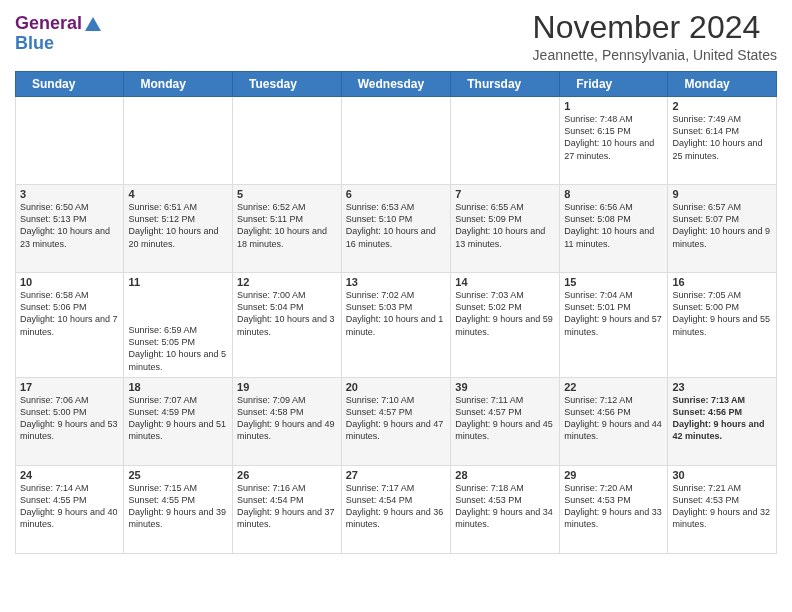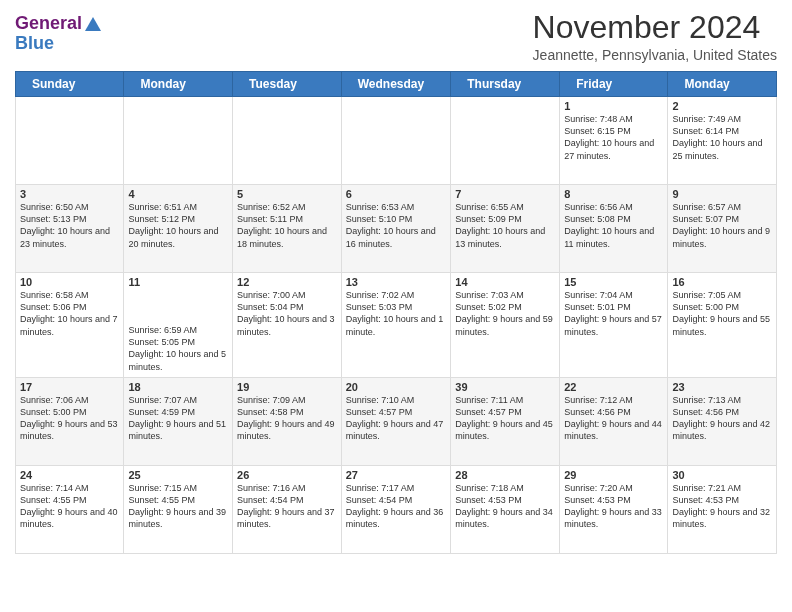--- a/index.html
+++ b/index.html
@@ -279,21 +279,21 @@
 Daylight: 9 hours and 45 minutes.</div>
           </td>
           <td>
             <span class="day-num">22</span>
             <div class="day-info" style="white-space: pre-line;">Sunrise: 7:12 AM
 Sunset: 4:56 PM
 Daylight: 9 hours and 44 minutes.</div>
           </td>
           <td>
             <span class="day-num">23</span>
-            <div class="day-info" style="white-space: pre-line;">Sunrise: 7:13 AM
+            <div class="day-info" style="white-space: pre-line; font-weight: bold;">Sunrise: 7:13 AM
 Sunset: 4:56 PM
 Daylight: 9 hours and 42 minutes.</div>
           </td>
         </tr>
         <tr class="week-row-odd">
           <td>
             <span class="day-num">24</span>
             <div class="day-info" style="white-space: pre-line;">Sunrise: 7:14 AM
 Sunset: 4:55 PM
 Daylight: 9 hours and 40 minutes.</div>

